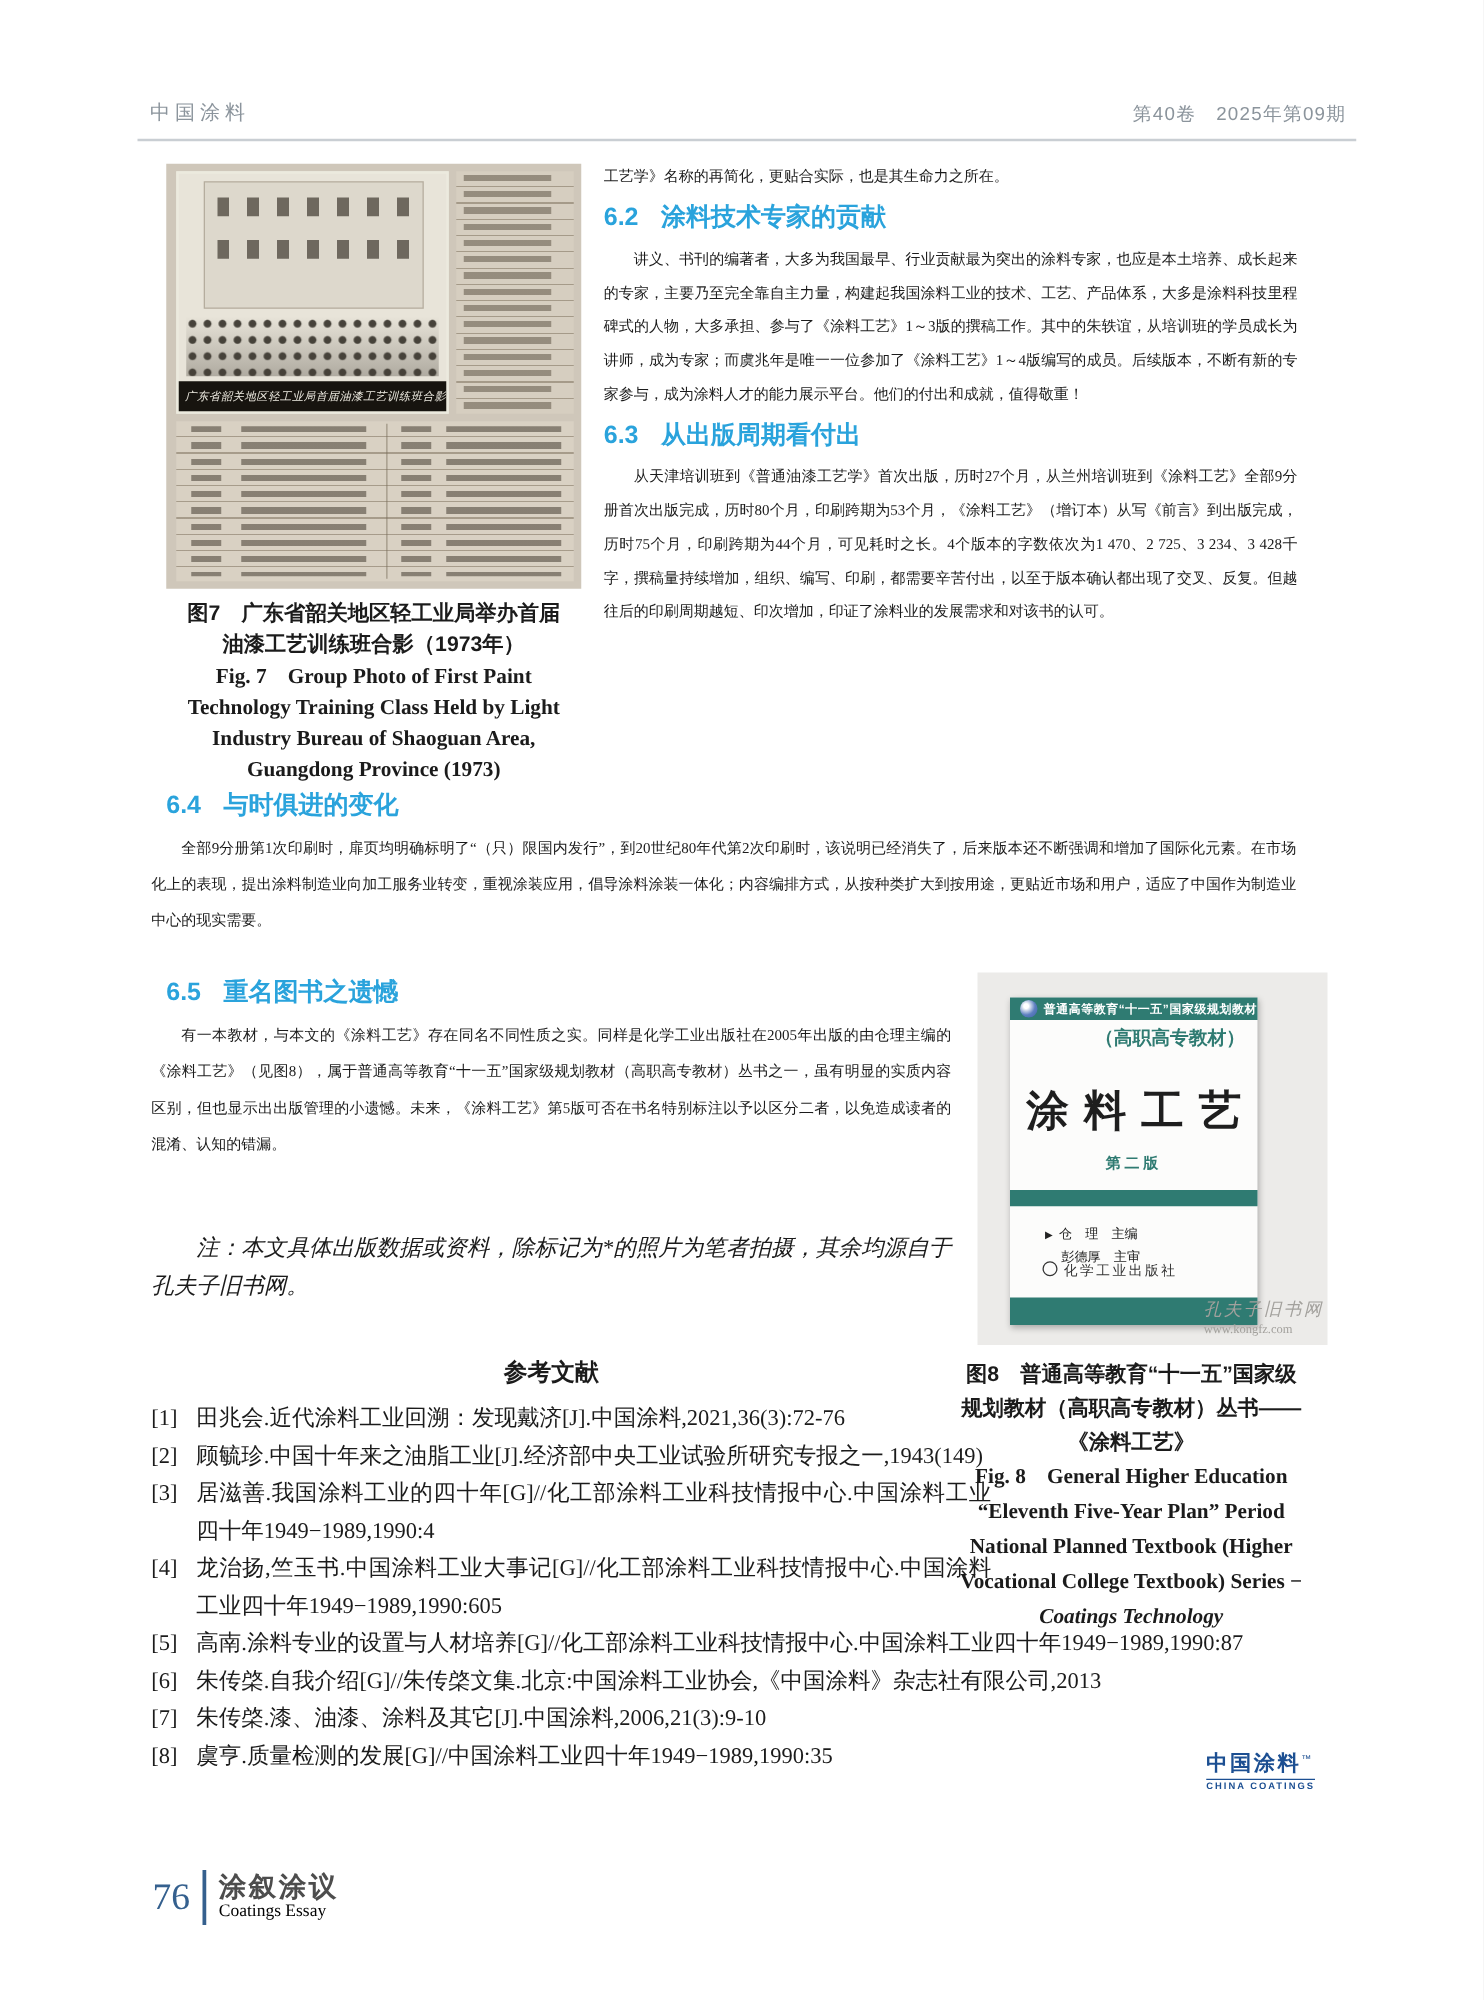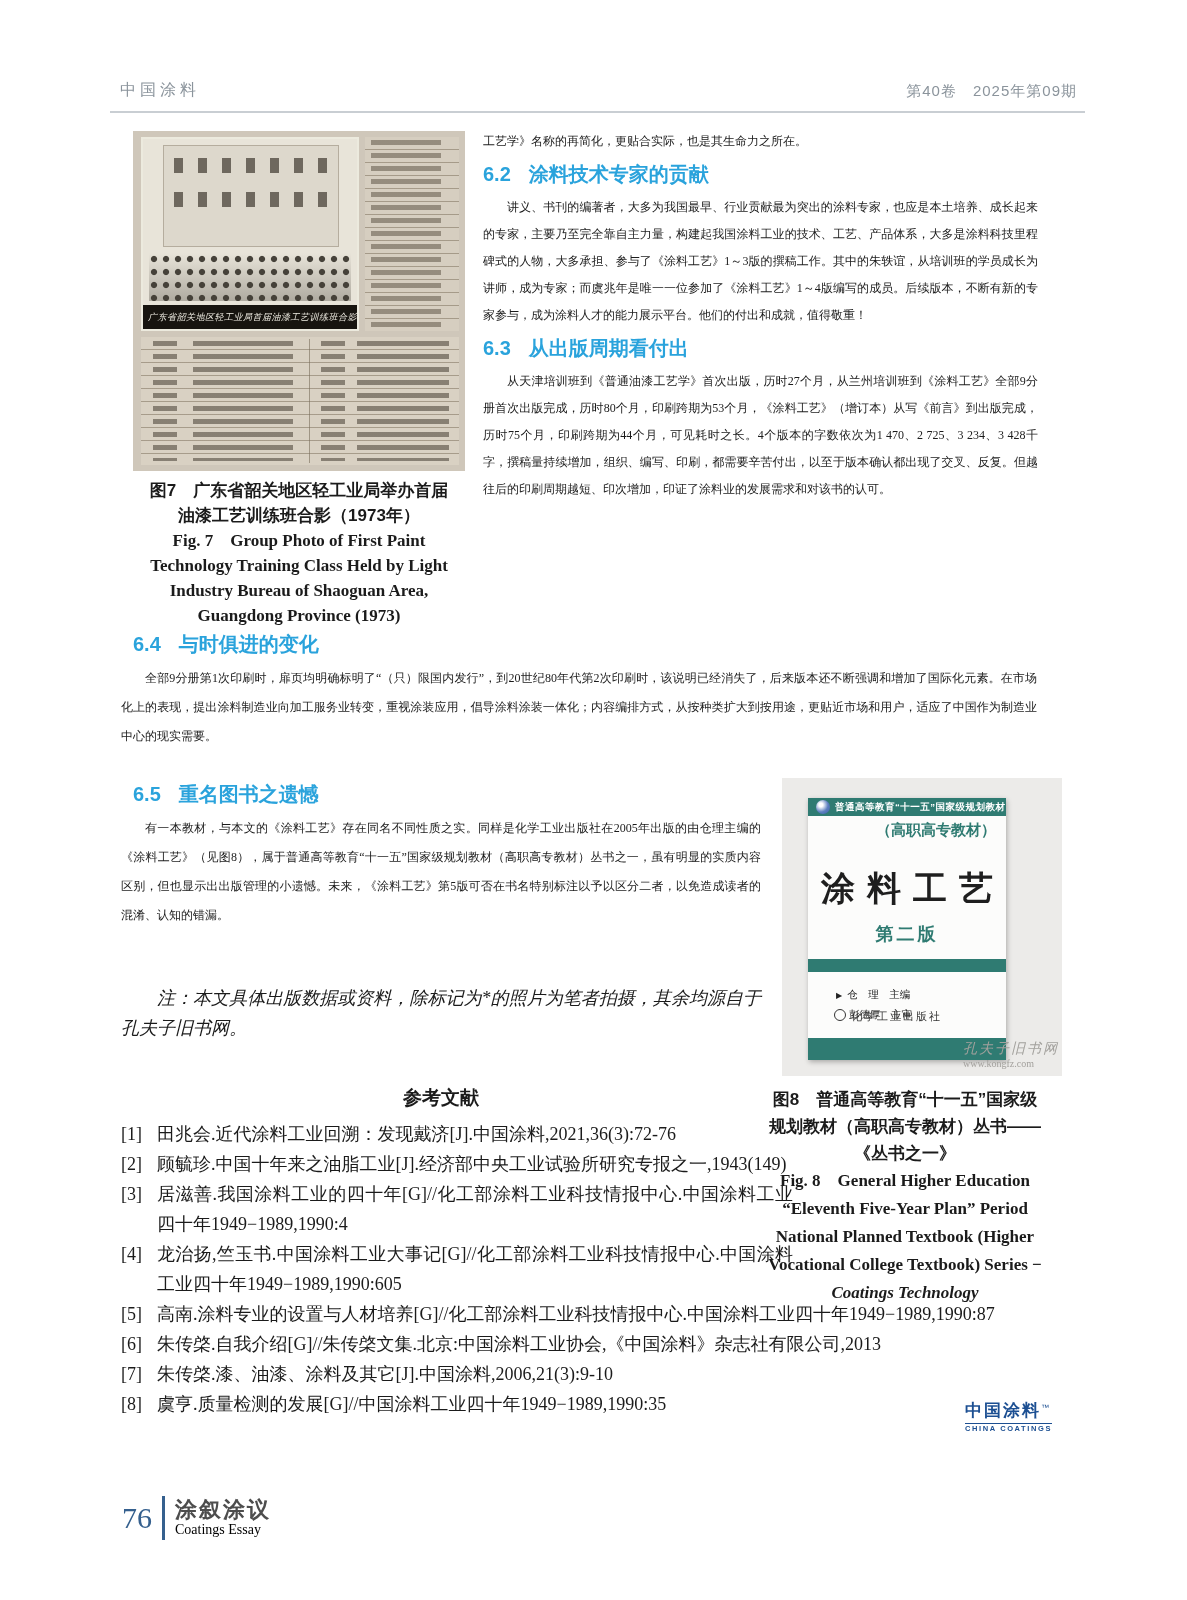--- a/index.html
+++ b/index.html
@@ -88,21 +88,21 @@
         box-shadow:1px 2px 5px rgba(0,0,0,.28);}
   .bk-band{height:18px;background:#2f7b72;display:flex;align-items:center;gap:5px;padding:0 8px;}
   .bk-badge{width:14px;height:14px;border-radius:50%;flex:0 0 14px;
             background:radial-gradient(circle at 35% 35%,#ffffff 15%,#5d7fc0 55%,#3c5ea6);}
   .bk-band .t{color:#fff;font-size:9.5px;font-weight:bold;letter-spacing:0.5px;white-space:nowrap;
               font-family:"Liberation Sans","DejaVu Sans",sans-serif;}
   .bk-sub{text-align:right;padding:5px 10px 0 0;font-size:15px;color:#2f7b72;font-weight:bold;
           font-family:"Liberation Sans","DejaVu Sans",sans-serif;}
   .bk-title{margin-top:26px;text-align:center;font-size:34px;font-weight:bold;letter-spacing:12px;
             padding-left:12px;color:#1e1e1e;}
-  .bk-ed{margin-top:10px;text-align:center;color:#2f7b72;font-weight:bold;font-size:18px;
+  .bk-ed{margin-top:10px;text-align:center;color:#2f7b72;font-weight:bold;font-size:12px;
          letter-spacing:3px;font-family:"Liberation Sans","DejaVu Sans",sans-serif;}
   .bk-stripe{height:13px;background:#2f7b72;margin-top:13px;}
   .bk-authors{margin:13px 0 0 28px;font-size:10.5px;line-height:19px;color:#222;}
   .bk-authors .tri{font-size:8px;margin-right:5px;}
   .bk-authors .l2{padding-left:13px;}
   .bk-pub{position:absolute;bottom:36px;left:26px;font-size:11px;letter-spacing:2px;color:#333;}
   .bk-pub .ring{display:inline-block;width:10px;height:10px;border:1.3px solid #333;border-radius:50%;
                 margin-right:5px;vertical-align:-1px;}
   .bk-foot{position:absolute;bottom:0;left:0;right:0;height:22px;background:#2f7b72;}
   .wm{position:absolute;right:3px;bottom:6px;color:#a3a19d;line-height:1.25;}
@@ -221,21 +221,21 @@
     </div>
     <div class="wm">
       <div class="z">孔夫子旧书网</div>
       <div class="e">www.kongfz.com</div>
     </div>
   </div>
 
   <div class="cap cap8">
     <div class="zh">图8　普通高等教育“十一五”国家级</div>
     <div class="zh">规划教材（高职高专教材）丛书——</div>
-    <div class="zh">《丛书之一》</div>
+    <div class="zh">《涂料工艺》</div>
     <div class="en">Fig. 8　General Higher Education</div>
     <div class="en">“Eleventh Five-Year Plan” Period</div>
     <div class="en">National Planned Textbook (Higher</div>
     <div class="en">Vocational College Textbook) Series −</div>
     <div class="en it">Coatings Technology</div>
   </div>
 
   <div class="logo">
     <div><span class="z">中国涂料</span><span class="mk">™</span></div>
     <div class="e">CHINA COATINGS</div>

